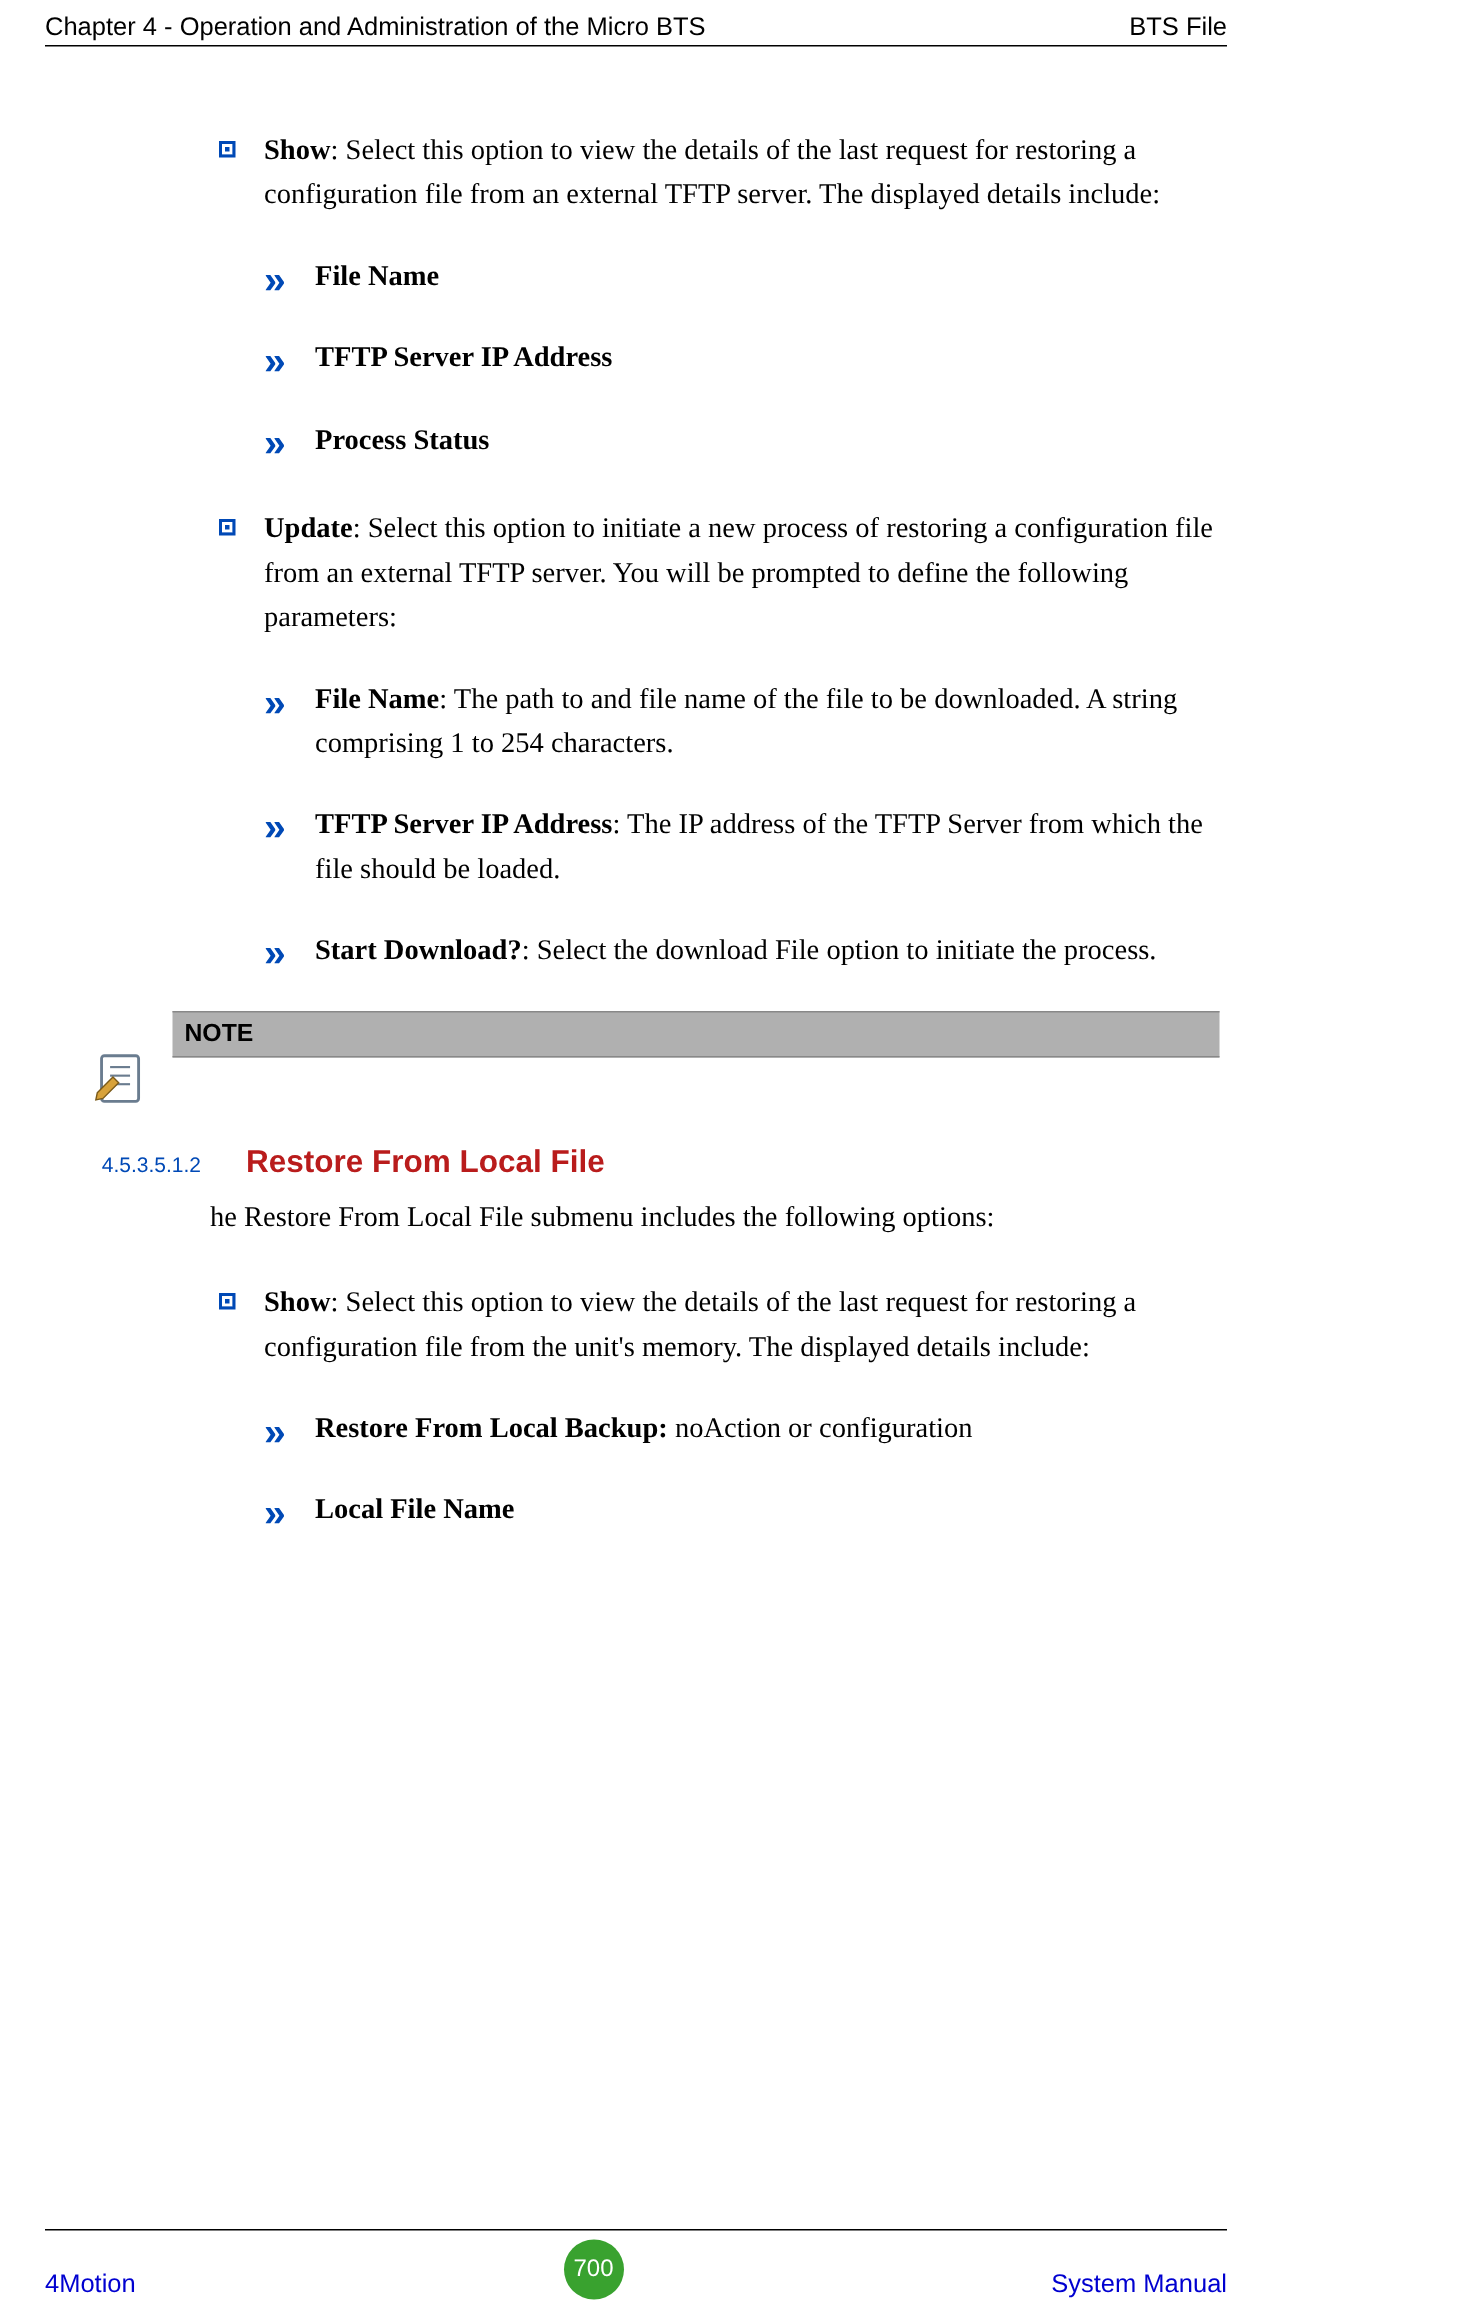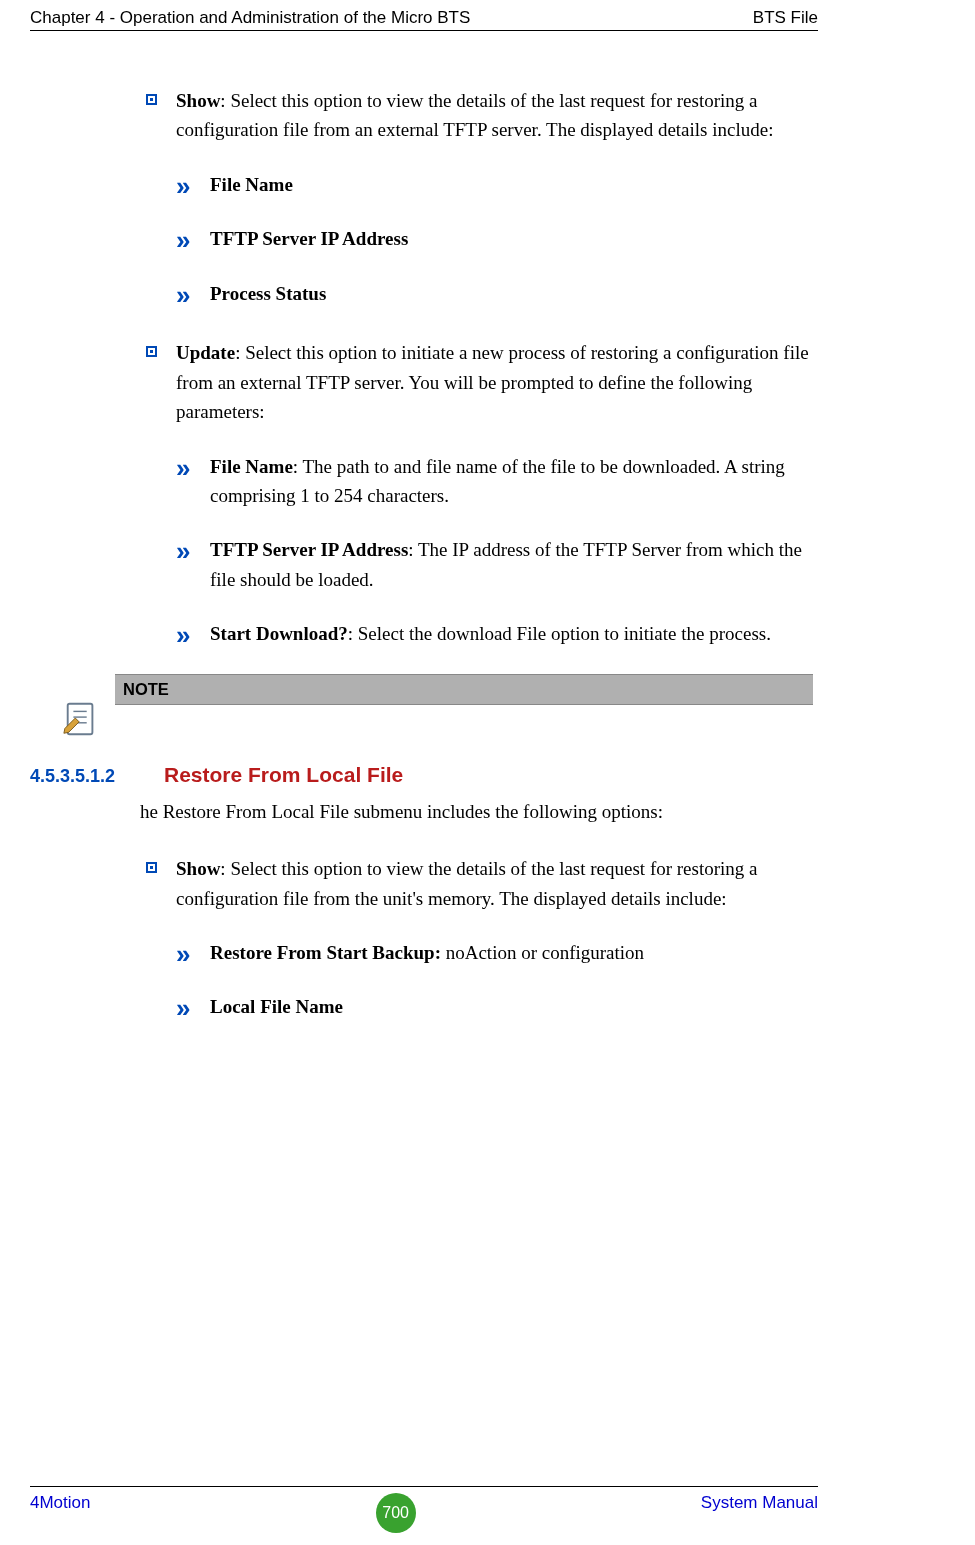--- a/index.html
+++ b/index.html
@@ -105,44 +105,45 @@
   }
   .section-row {
     display: flex;
     align-items: baseline;
     margin: 25px 0 0 -110px;
     gap: 30px;
   }
   .section-num {
     color: #0049b6;
     font-family: Arial, Helvetica, sans-serif;
-    font-weight: bold;
-    font-size: 18px;
+    font-weight: normal;
+    font-size: 14px;
     flex-shrink: 0;
     width: 104px;
+    text-align: right;
   }
   .section-title {
     color: #b91c1c;
     font-family: Arial, Helvetica, sans-serif;
     font-weight: bold;
     font-size: 21px;
   }
   .intro-line {
     font-size: 19px;
     margin: 10px 0 28px 0;
     line-height: 1.55;
   }
   .footer {
     position: absolute;
     bottom: 12px;
     left: 30px;
     right: 30px;
     display: flex;
     justify-content: space-between;
-    align-items: flex-start;
+    align-items: flex-end;
     border-top: 1px solid #000;
     padding-top: 6px;
     font-family: Arial, Helvetica, sans-serif;
     font-size: 17px;
     color: #0000d0;
   }
   .footer .page-badge {
     color: #fff;
     background: #39a22f;
     border-radius: 50%;
@@ -212,21 +213,21 @@
       <div class="section-num">4.5.3.5.1.2</div>
       <div class="section-title">Restore From Local File</div>
     </div>
 
     <div class="intro-line">he Restore From Local File submenu includes the following options:</div>
 
     <div class="bullet-square">
       <span class="bold">Show</span><span>: Select this option to view the details of the last request for restoring a configuration file from the unit's memory. The displayed details include:</span>
     </div>
     <div class="bullet-chevron">
-      <span class="bold">Restore From Start Backup: </span><span>noAction or configuration</span>
+      <span class="bold">Restore From Local Backup: </span><span>noAction or configuration</span>
     </div>
     <div class="bullet-chevron">
       <span class="bold">Local File Name</span>
     </div>
 
   </div>
 
   <div class="footer">
     <span>4Motion</span>
     <span class="page-badge">700</span>

